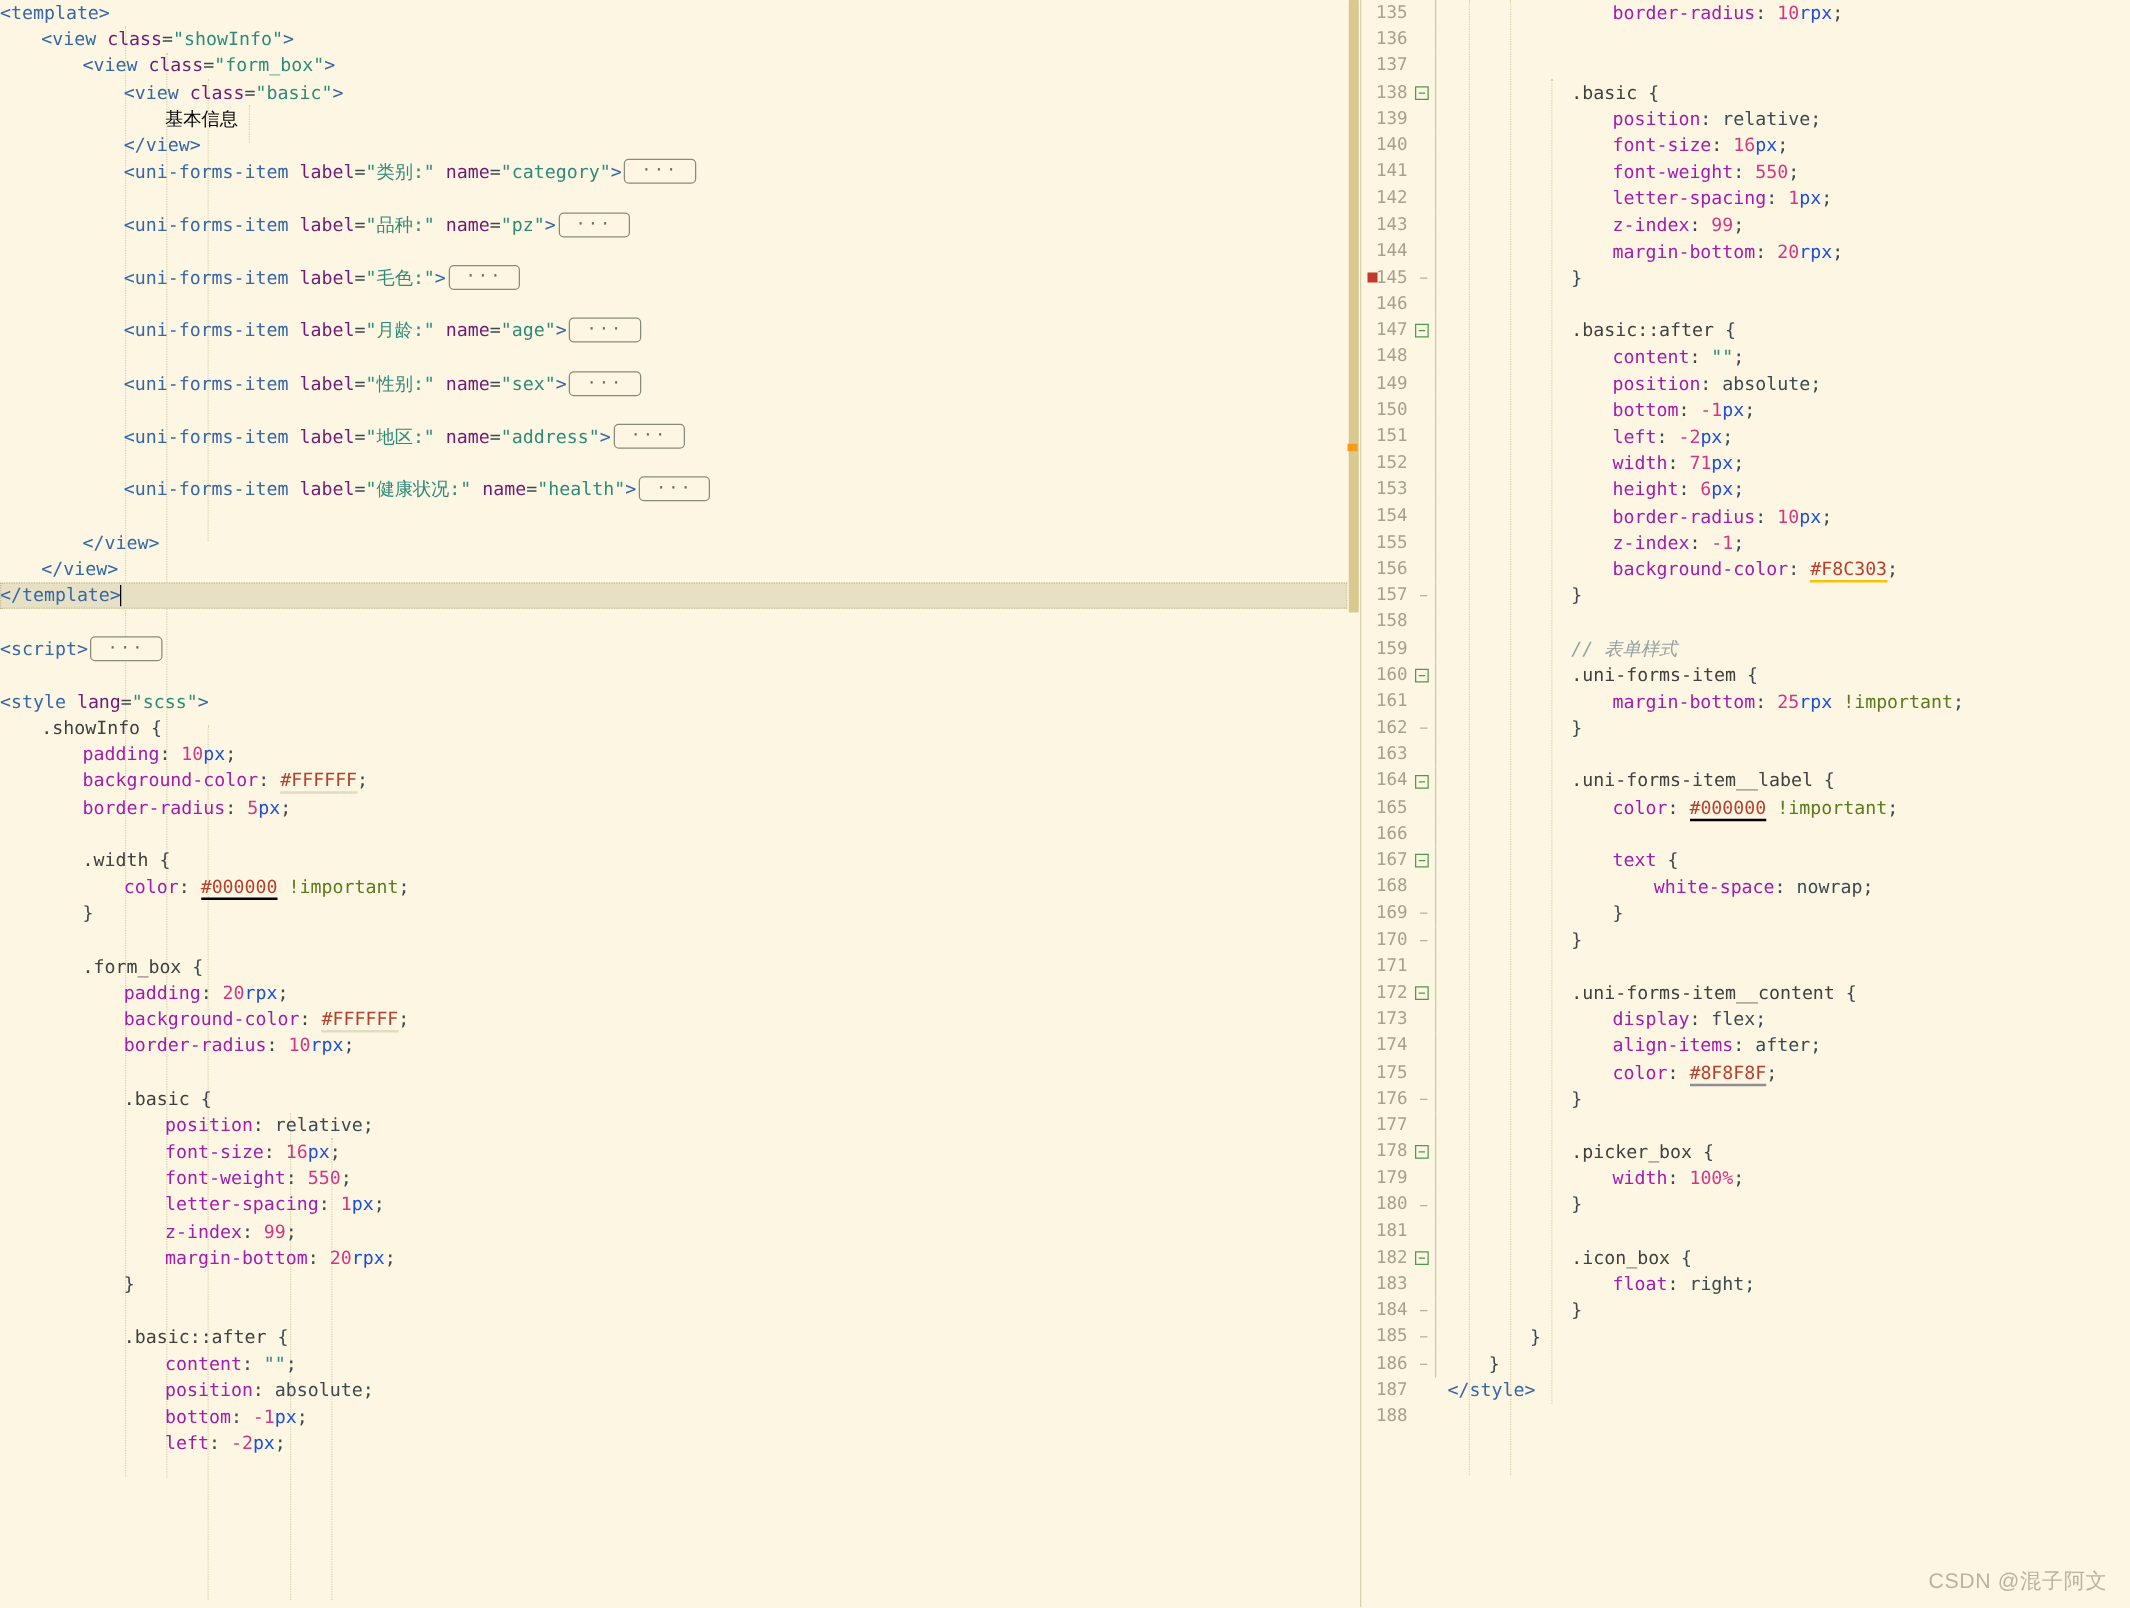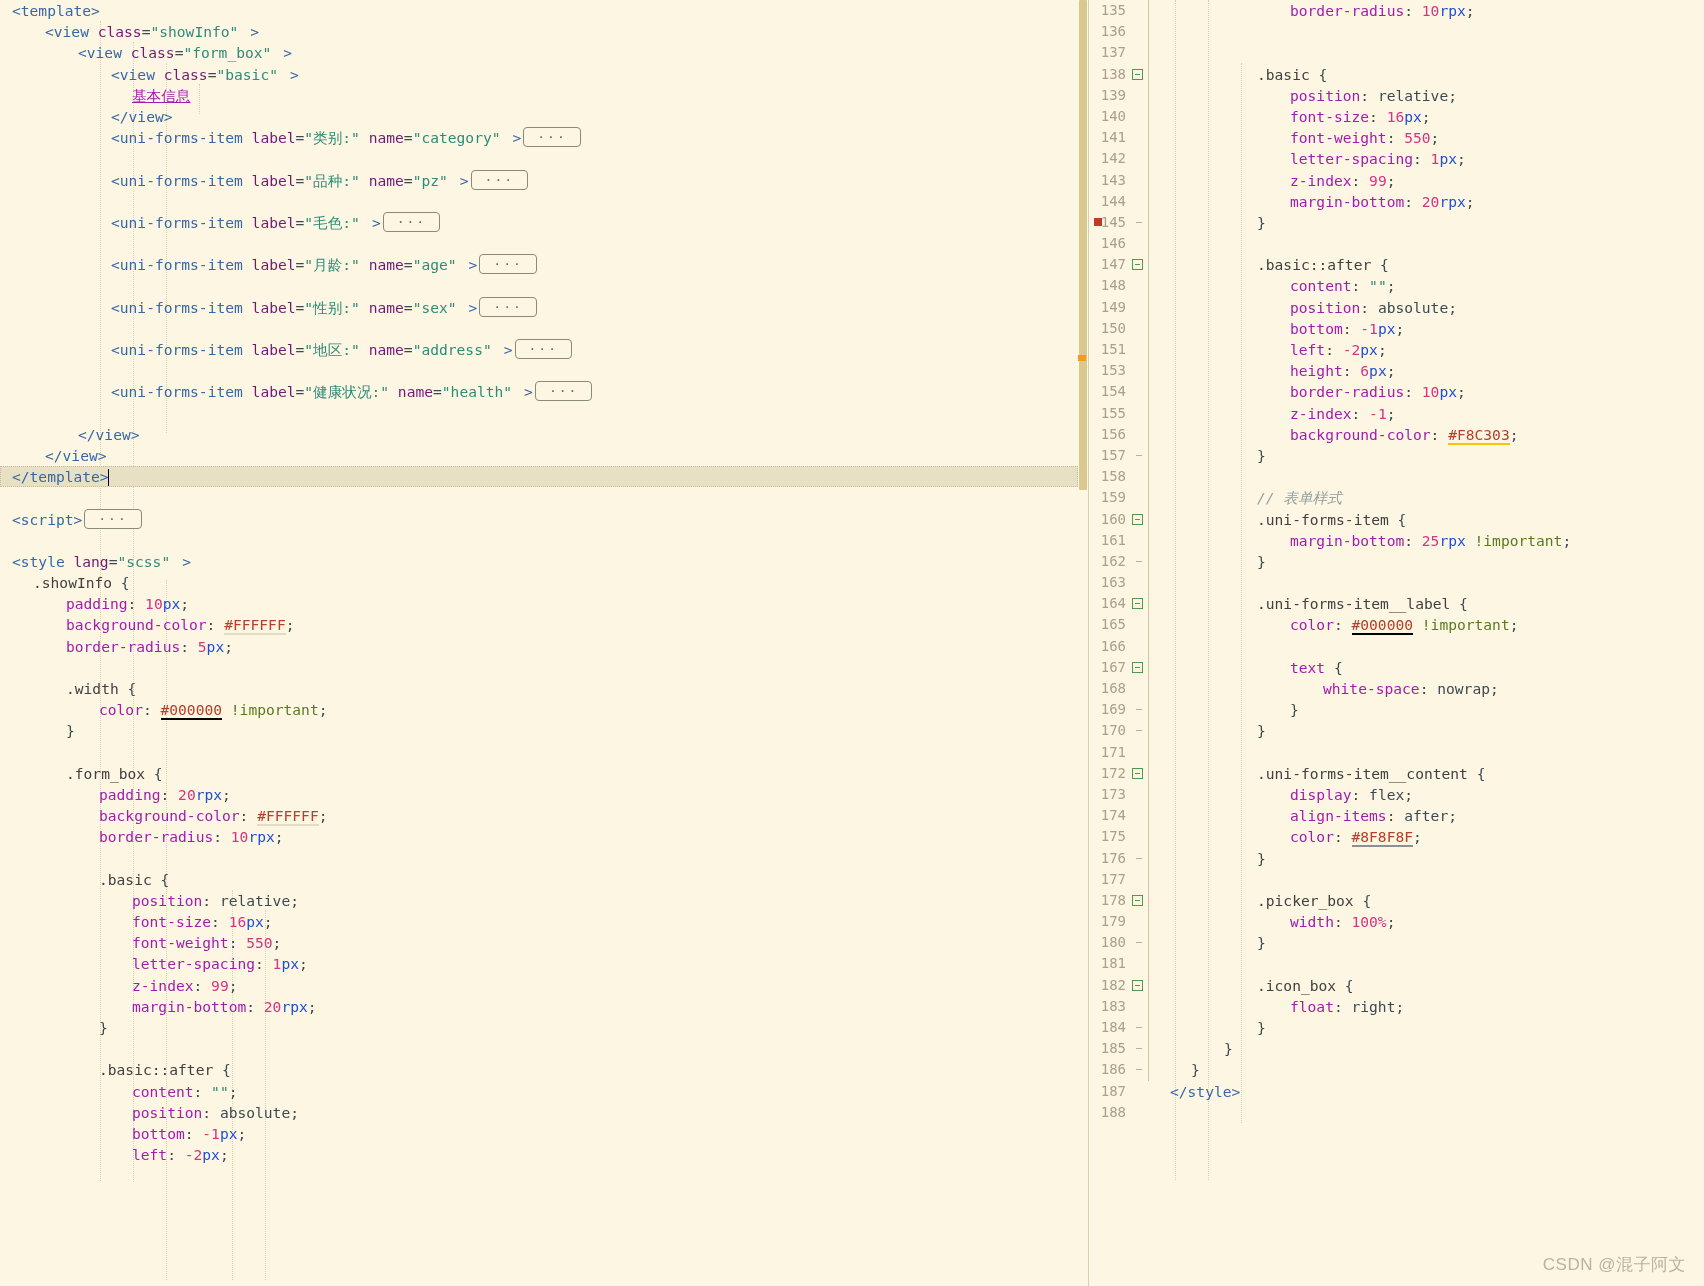--- a/index.html
+++ b/index.html
@@ -54,25 +54,25 @@
     pointer-events: none;
   }
   .guide {
     position: absolute;
     top: 0;
     width: 1px;
     border-left: 1px dotted #ddd2b0;
   }
 
   
-  .t-tag      { color: #3667A6; margin-left: 12px; }
+  .t-tag      { color: #3667A6; }
   .t-attr     { color: #701a75; }          
   .t-str      { color: #2E8B7A; }          
   .t-punct    { color: #3b4a52; }
-  .t-cjk      { color: #a21caf; text-decoration: underline; }
+  .t-cjk      { color: #000000; }
   .t-sel      { color: #404040; }          
   .t-prop     { color: #a21caf; }          
   .t-val      { color: #3b4a52; }
   .t-num      { color: #D33682; }          
   .t-unit     { color: #1d4ed8; }
   .t-color    { color: #B5402B; }
   .t-imp      { color: #5B7A1E; }
   .t-comment  { color: #93a1a1; font-style: italic; }
   .t-brace    { color: #3b4a52; }
   .t-str2     { color: #2E8B7A; }
@@ -320,20 +320,21 @@
         <div class="rrow"><span class="gutter-num">142</span><span class="fold-cell"></span><span class="vbar-cell on"></span><span class="rcode"><span style="display: inline-block; width: 132px;"></span><span class="t-prop">letter-spacing</span><span class="t-punct">: </span><span class="t-num">1</span><span class="t-unit">px</span><span class="t-punct">;</span></span></div>
         <div class="rrow"><span class="gutter-num">143</span><span class="fold-cell"></span><span class="vbar-cell on"></span><span class="rcode"><span style="display: inline-block; width: 132px;"></span><span class="t-prop">z-index</span><span class="t-punct">: </span><span class="t-num">99</span><span class="t-punct">;</span></span></div>
         <div class="rrow"><span class="gutter-num">144</span><span class="fold-cell"></span><span class="vbar-cell on"></span><span class="rcode"><span style="display: inline-block; width: 132px;"></span><span class="t-prop">margin-bottom</span><span class="t-punct">: </span><span class="t-num">20</span><span class="t-unit">rpx</span><span class="t-punct">;</span></span></div>
         <div class="rrow"><div class="bookmark"></div><span class="gutter-num">145</span><span class="fold-cell"><span class="fold-end"></span></span><span class="vbar-cell on"></span><span class="rcode"><span style="display: inline-block; width: 99px;"></span><span class="t-brace">}</span></span></div>
         <div class="rrow"><span class="gutter-num">146</span><span class="fold-cell"></span><span class="vbar-cell on"></span><span class="rcode"><span style="display: inline-block; width: 0px;"></span></span></div>
         <div class="rrow"><span class="gutter-num">147</span><span class="fold-cell"><span class="fold-box"></span></span><span class="vbar-cell on"></span><span class="rcode"><span style="display: inline-block; width: 99px;"></span><span class="t-sel">.basic::after</span><span class="t-brace"> {</span></span></div>
         <div class="rrow"><span class="gutter-num">148</span><span class="fold-cell"></span><span class="vbar-cell on"></span><span class="rcode"><span style="display: inline-block; width: 132px;"></span><span class="t-prop">content</span><span class="t-punct">: </span><span class="t-str2">""</span><span class="t-punct">;</span></span></div>
         <div class="rrow"><span class="gutter-num">149</span><span class="fold-cell"></span><span class="vbar-cell on"></span><span class="rcode"><span style="display: inline-block; width: 132px;"></span><span class="t-prop">position</span><span class="t-punct">: </span><span class="t-val">absolute</span><span class="t-punct">;</span></span></div>
         <div class="rrow"><span class="gutter-num">150</span><span class="fold-cell"></span><span class="vbar-cell on"></span><span class="rcode"><span style="display: inline-block; width: 132px;"></span><span class="t-prop">bottom</span><span class="t-punct">: </span><span class="t-num">-1</span><span class="t-unit">px</span><span class="t-punct">;</span></span></div>
         <div class="rrow"><span class="gutter-num">151</span><span class="fold-cell"></span><span class="vbar-cell on"></span><span class="rcode"><span style="display: inline-block; width: 132px;"></span><span class="t-prop">left</span><span class="t-punct">: </span><span class="t-num">-2</span><span class="t-unit">px</span><span class="t-punct">;</span></span></div>
+        <div class="rrow"><span class="gutter-num">152</span><span class="fold-cell"></span><span class="vbar-cell on"></span><span class="rcode"><span style="display: inline-block; width: 132px;"></span><span class="t-prop">width</span><span class="t-punct">: </span><span class="t-num">71</span><span class="t-unit">px</span><span class="t-punct">;</span></span></div>
         <div class="rrow"><span class="gutter-num">153</span><span class="fold-cell"></span><span class="vbar-cell on"></span><span class="rcode"><span style="display: inline-block; width: 132px;"></span><span class="t-prop">height</span><span class="t-punct">: </span><span class="t-num">6</span><span class="t-unit">px</span><span class="t-punct">;</span></span></div>
         <div class="rrow"><span class="gutter-num">154</span><span class="fold-cell"></span><span class="vbar-cell on"></span><span class="rcode"><span style="display: inline-block; width: 132px;"></span><span class="t-prop">border-radius</span><span class="t-punct">: </span><span class="t-num">10</span><span class="t-unit">px</span><span class="t-punct">;</span></span></div>
         <div class="rrow"><span class="gutter-num">155</span><span class="fold-cell"></span><span class="vbar-cell on"></span><span class="rcode"><span style="display: inline-block; width: 132px;"></span><span class="t-prop">z-index</span><span class="t-punct">: </span><span class="t-num">-1</span><span class="t-punct">;</span></span></div>
         <div class="rrow"><span class="gutter-num">156</span><span class="fold-cell"></span><span class="vbar-cell on"></span><span class="rcode"><span style="display: inline-block; width: 132px;"></span><span class="t-prop">background-color</span><span class="t-punct">: </span><span class="t-color u-orange">#F8C303</span><span class="t-punct">;</span></span></div>
         <div class="rrow"><span class="gutter-num">157</span><span class="fold-cell"><span class="fold-end"></span></span><span class="vbar-cell on"></span><span class="rcode"><span style="display: inline-block; width: 99px;"></span><span class="t-brace">}</span></span></div>
         <div class="rrow"><span class="gutter-num">158</span><span class="fold-cell"></span><span class="vbar-cell on"></span><span class="rcode"><span style="display: inline-block; width: 0px;"></span></span></div>
         <div class="rrow"><span class="gutter-num">159</span><span class="fold-cell"></span><span class="vbar-cell on"></span><span class="rcode"><span style="display: inline-block; width: 99px;"></span><span class="t-comment">// 表单样式</span></span></div>
         <div class="rrow"><span class="gutter-num">160</span><span class="fold-cell"><span class="fold-box"></span></span><span class="vbar-cell on"></span><span class="rcode"><span style="display: inline-block; width: 99px;"></span><span class="t-sel">.uni-forms-item</span><span class="t-brace"> {</span></span></div>
         <div class="rrow"><span class="gutter-num">161</span><span class="fold-cell"></span><span class="vbar-cell on"></span><span class="rcode"><span style="display: inline-block; width: 132px;"></span><span class="t-prop">margin-bottom</span><span class="t-punct">: </span><span class="t-num">25</span><span class="t-unit">rpx</span><span class="t-punct"> </span><span class="t-imp">!important</span><span class="t-punct">;</span></span></div>
         <div class="rrow"><span class="gutter-num">162</span><span class="fold-cell"><span class="fold-end"></span></span><span class="vbar-cell on"></span><span class="rcode"><span style="display: inline-block; width: 99px;"></span><span class="t-brace">}</span></span></div>

